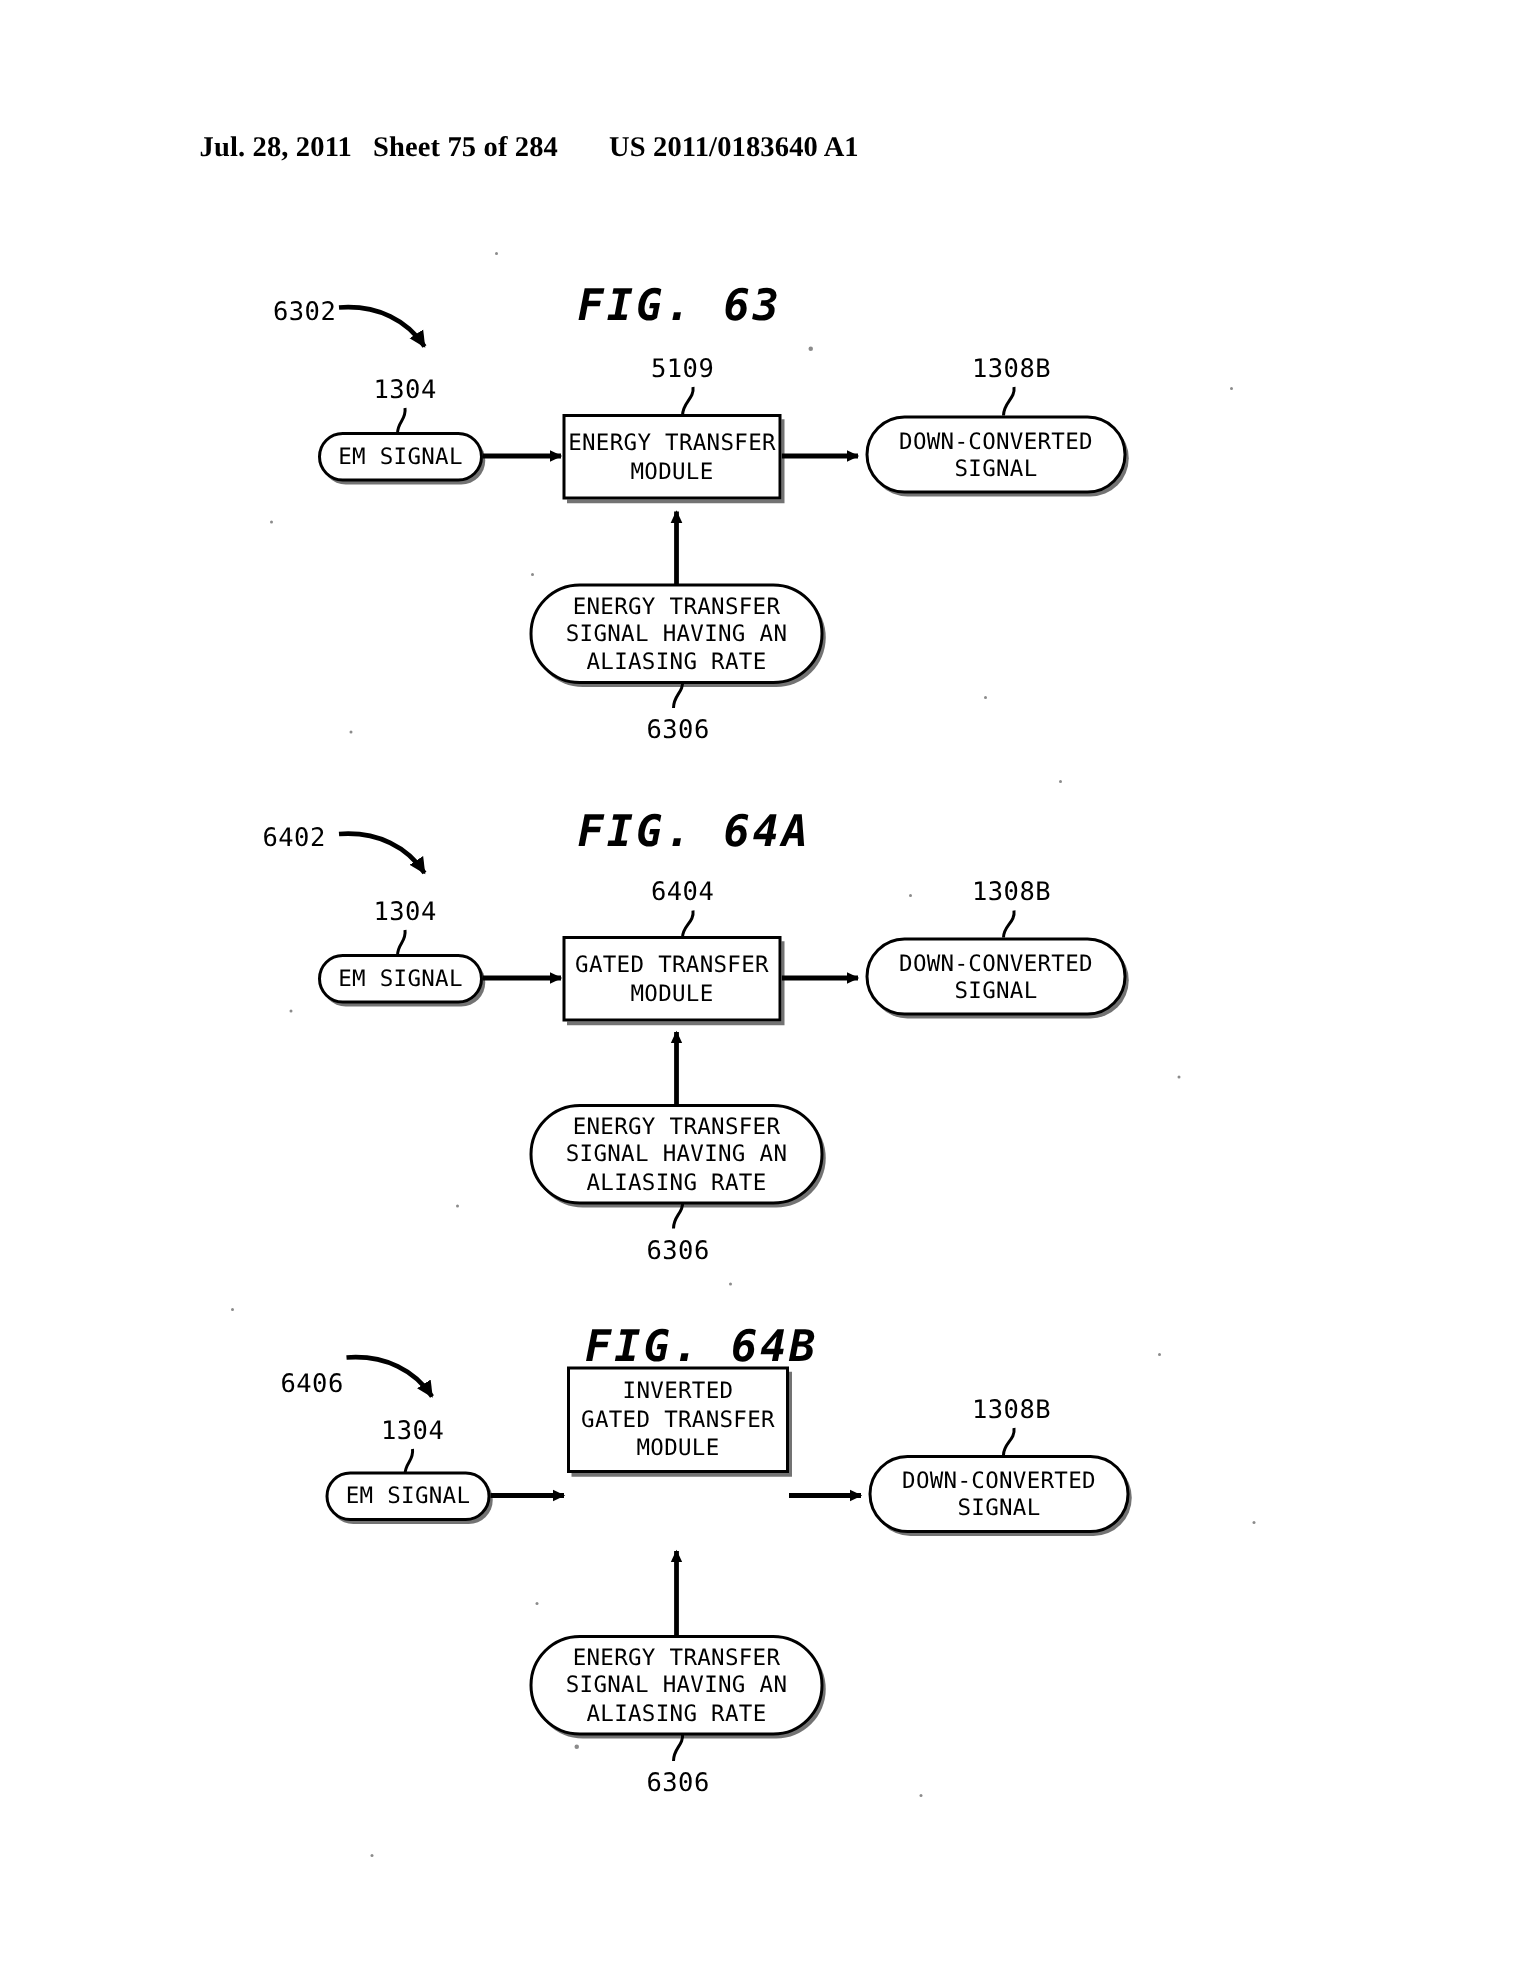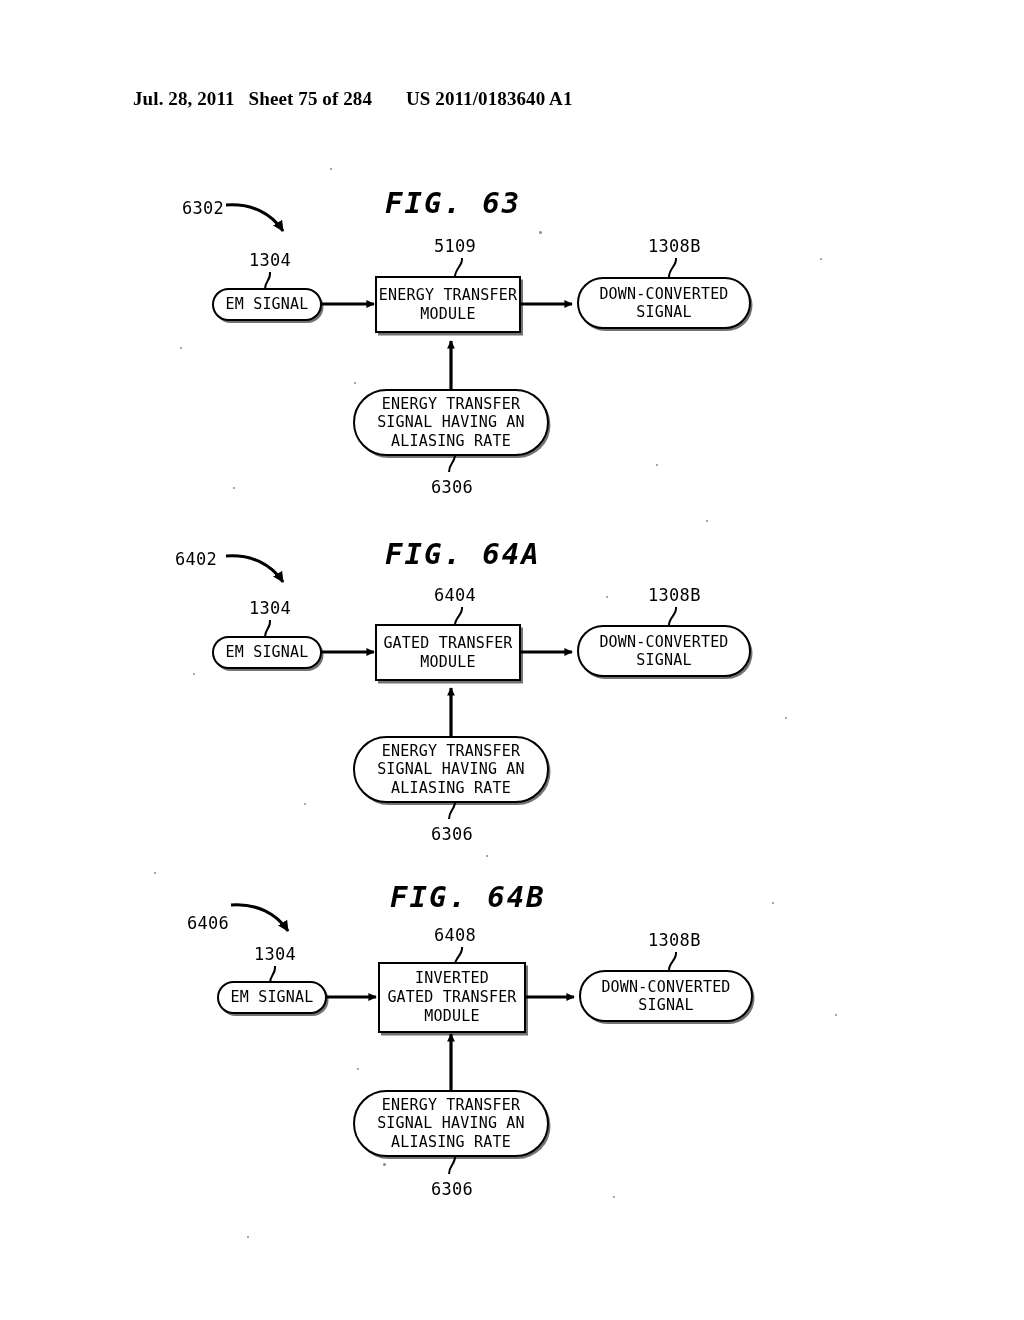--- a/index.html
+++ b/index.html
@@ -254,21 +254,21 @@
   <div class="ref" style="top:897px; left:187px;margin-top:16px;">6406</div>
   <div class="ref" style="top:944px; left:254px;">1304</div>
   <div class="ref" style="top:925px; left:434px;">6408</div>
   <div class="ref" style="top:930px; left:648px;">1308B</div>
   <div class="ref" style="top:1179px; left:431px;">6306</div>
 
   <div class="bubble" style="top:981px; left:217px; width:110px; height:33px;">
     <span>EM SIGNAL</span>
   </div>
 
-  <div class="modbox" style="top:962px; left:378px; width:148px; height:71px;">
+  <div class="modbox" style="top:911px; left:378px; width:148px; height:71px;">
     <div>
       <span>INVERTED</span>
       <span>GATED TRANSFER</span>
       <span>MODULE</span>
     </div>
   </div>
 
   <div class="bubble" style="top:970px; left:579px; width:174px; height:52px;">
     <div>
       <span>DOWN-CONVERTED</span>

